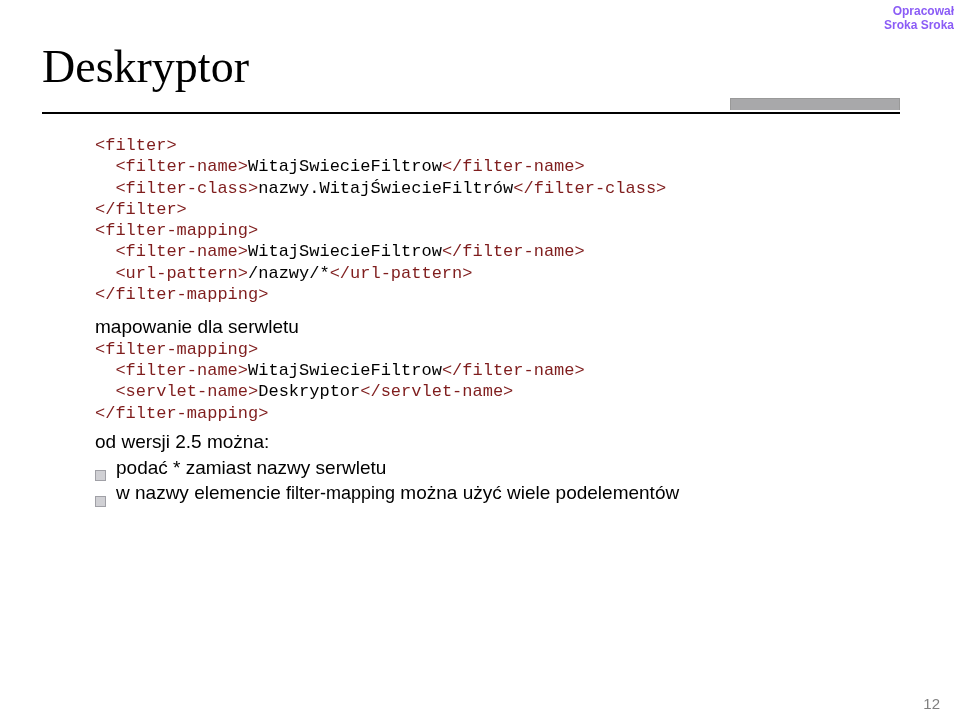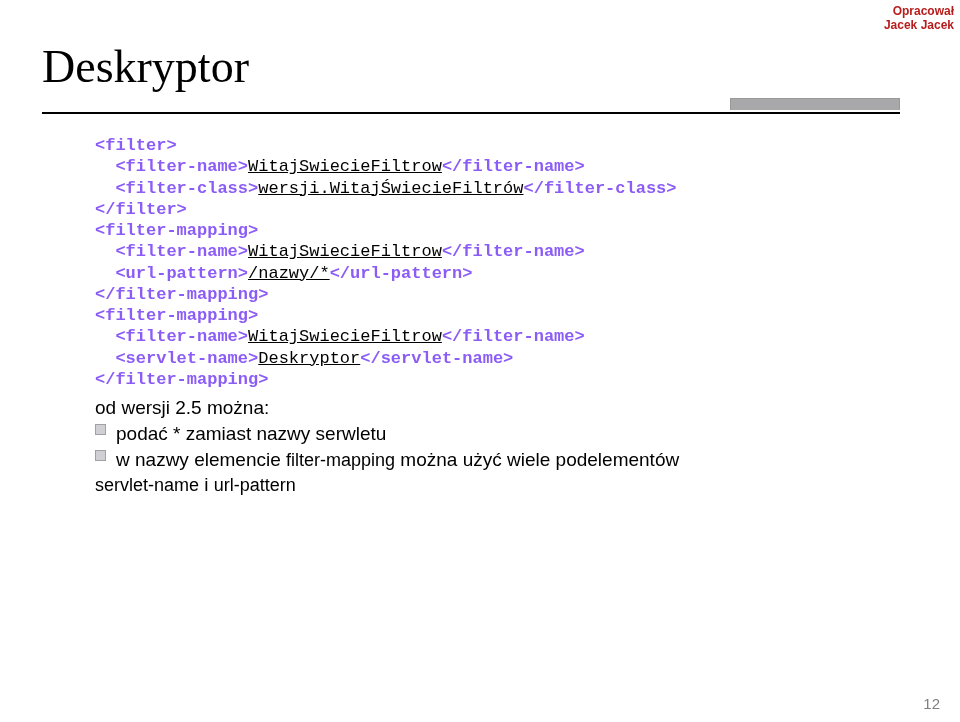--- a/index.html
+++ b/index.html
@@ -19,21 +19,21 @@
     box-sizing: border-box;
   }
   .credit {
     position: absolute;
     top: 4px;
     right: 6px;
     text-align: right;
     font-size: 12px;
     font-weight: bold;
     line-height: 1.2;
-    color: #b91c1c;
+    color: #8b5cf6;
   }
   .title {
     position: absolute;
     top: 40px;
     left: 42px;
     font-family: "Times New Roman", Times, serif;
     font-size: 46px;
     color: #000;
     font-weight: normal;
     text-align: center;
@@ -65,37 +65,37 @@
     font-size: 17px;
     line-height: 1.25;
     color: #000;
   }
   .mono {
     font-family: "Courier New", Courier, monospace;
     font-size: 17px;
     white-space: pre;
     color: #008080;
   }
-  .mono .black { color: #000; text-decoration: underline; }
-  .mono .teal { color: #8b5cf6; font-weight: bold; }
+  .mono .black { color: #000; }
+  .mono .teal { color: #7f1d1d; }
   .label {
     font-family: Arial, Helvetica, sans-serif;
     font-size: 19px;
     color: #000;
     margin-top: 10px;
     margin-bottom: 0;
   }
   .bullets {
     margin-top: 6px;
     font-family: Arial, Helvetica, sans-serif;
     font-size: 19px;
   }
   .bullet-row {
     display: flex;
-    align-items: flex-start;
+    align-items: flex-end;
     margin: 2px 0;
   }
   .sq {
     display: inline-block;
     width: 9px;
     height: 9px;
     background: #d0d0d4;
     border: 1px solid #a0a0a6;
     margin-right: 10px;
     flex: 0 0 auto;
@@ -115,57 +115,55 @@
     font-family: Arial, Helvetica, sans-serif;
   }
 </style>
 </head>
 <body>
 
 <div class="slide">
 
   <div class="credit">
     <span>Opracował</span><br>
-    <span>Jacek Jacek</span>
+    <span>Sroka Sroka</span>
   </div>
 
   <div class="title">Deskryptor</div>
   <div class="title-shadow"></div>
   <div class="title-underline"></div>
 
   <div class="content">
 
     <div class="mono"><span class="teal">&lt;filter&gt;</span>
 <span class="teal">  &lt;filter-name&gt;</span><span class="black">WitajSwiecieFiltrow</span><span class="teal">&lt;/filter-name&gt;</span>
-<span class="teal">  &lt;filter-class&gt;</span><span class="black">wersji.WitajŚwiecieFiltrów</span><span class="teal">&lt;/filter-class&gt;</span>
+<span class="teal">  &lt;filter-class&gt;</span><span class="black">nazwy.WitajŚwiecieFiltrów</span><span class="teal">&lt;/filter-class&gt;</span>
 <span class="teal">&lt;/filter&gt;</span></div>
 
     <div class="mono"><span class="teal">&lt;filter-mapping&gt;</span>
 <span class="teal">  &lt;filter-name&gt;</span><span class="black">WitajSwiecieFiltrow</span><span class="teal">&lt;/filter-name&gt;</span>
 <span class="teal">  &lt;url-pattern&gt;</span><span class="black">/nazwy/*</span><span class="teal">&lt;/url-pattern&gt;</span>
 <span class="teal">&lt;/filter-mapping&gt;</span></div>
 
+    <div class="label">mapowanie dla serwletu</div>
     <div class="mono"><span class="teal">&lt;filter-mapping&gt;</span>
 <span class="teal">  &lt;filter-name&gt;</span><span class="black">WitajSwiecieFiltrow</span><span class="teal">&lt;/filter-name&gt;</span>
 <span class="teal">  &lt;servlet-name&gt;</span><span class="black">Deskryptor</span><span class="teal">&lt;/servlet-name&gt;</span>
 <span class="teal">&lt;/filter-mapping&gt;</span></div>
 
     <div class="bullets">
       <div style="">od wersji 2.5 można:</div>
       <div class="bullet-row">
         <span class="sq"></span>
         <span>podać * zamiast nazwy serwletu</span>
       </div>
       <div class="bullet-row">
         <span class="sq"></span>
         <span>
           <span>w nazwy elemencie </span><span class="inline-mono">filter-mapping</span><span> można użyć wiele podelementów</span>
         </span>
       </div>
-      <div style="margin-left:0;">
-        <span class="inline-mono">servlet-name</span><span> i </span><span class="inline-mono">url-pattern</span>
-      </div>
     </div>
 
   </div>
 
   <div class="pgnum">12</div>
 </div>
 
 </body></html>

